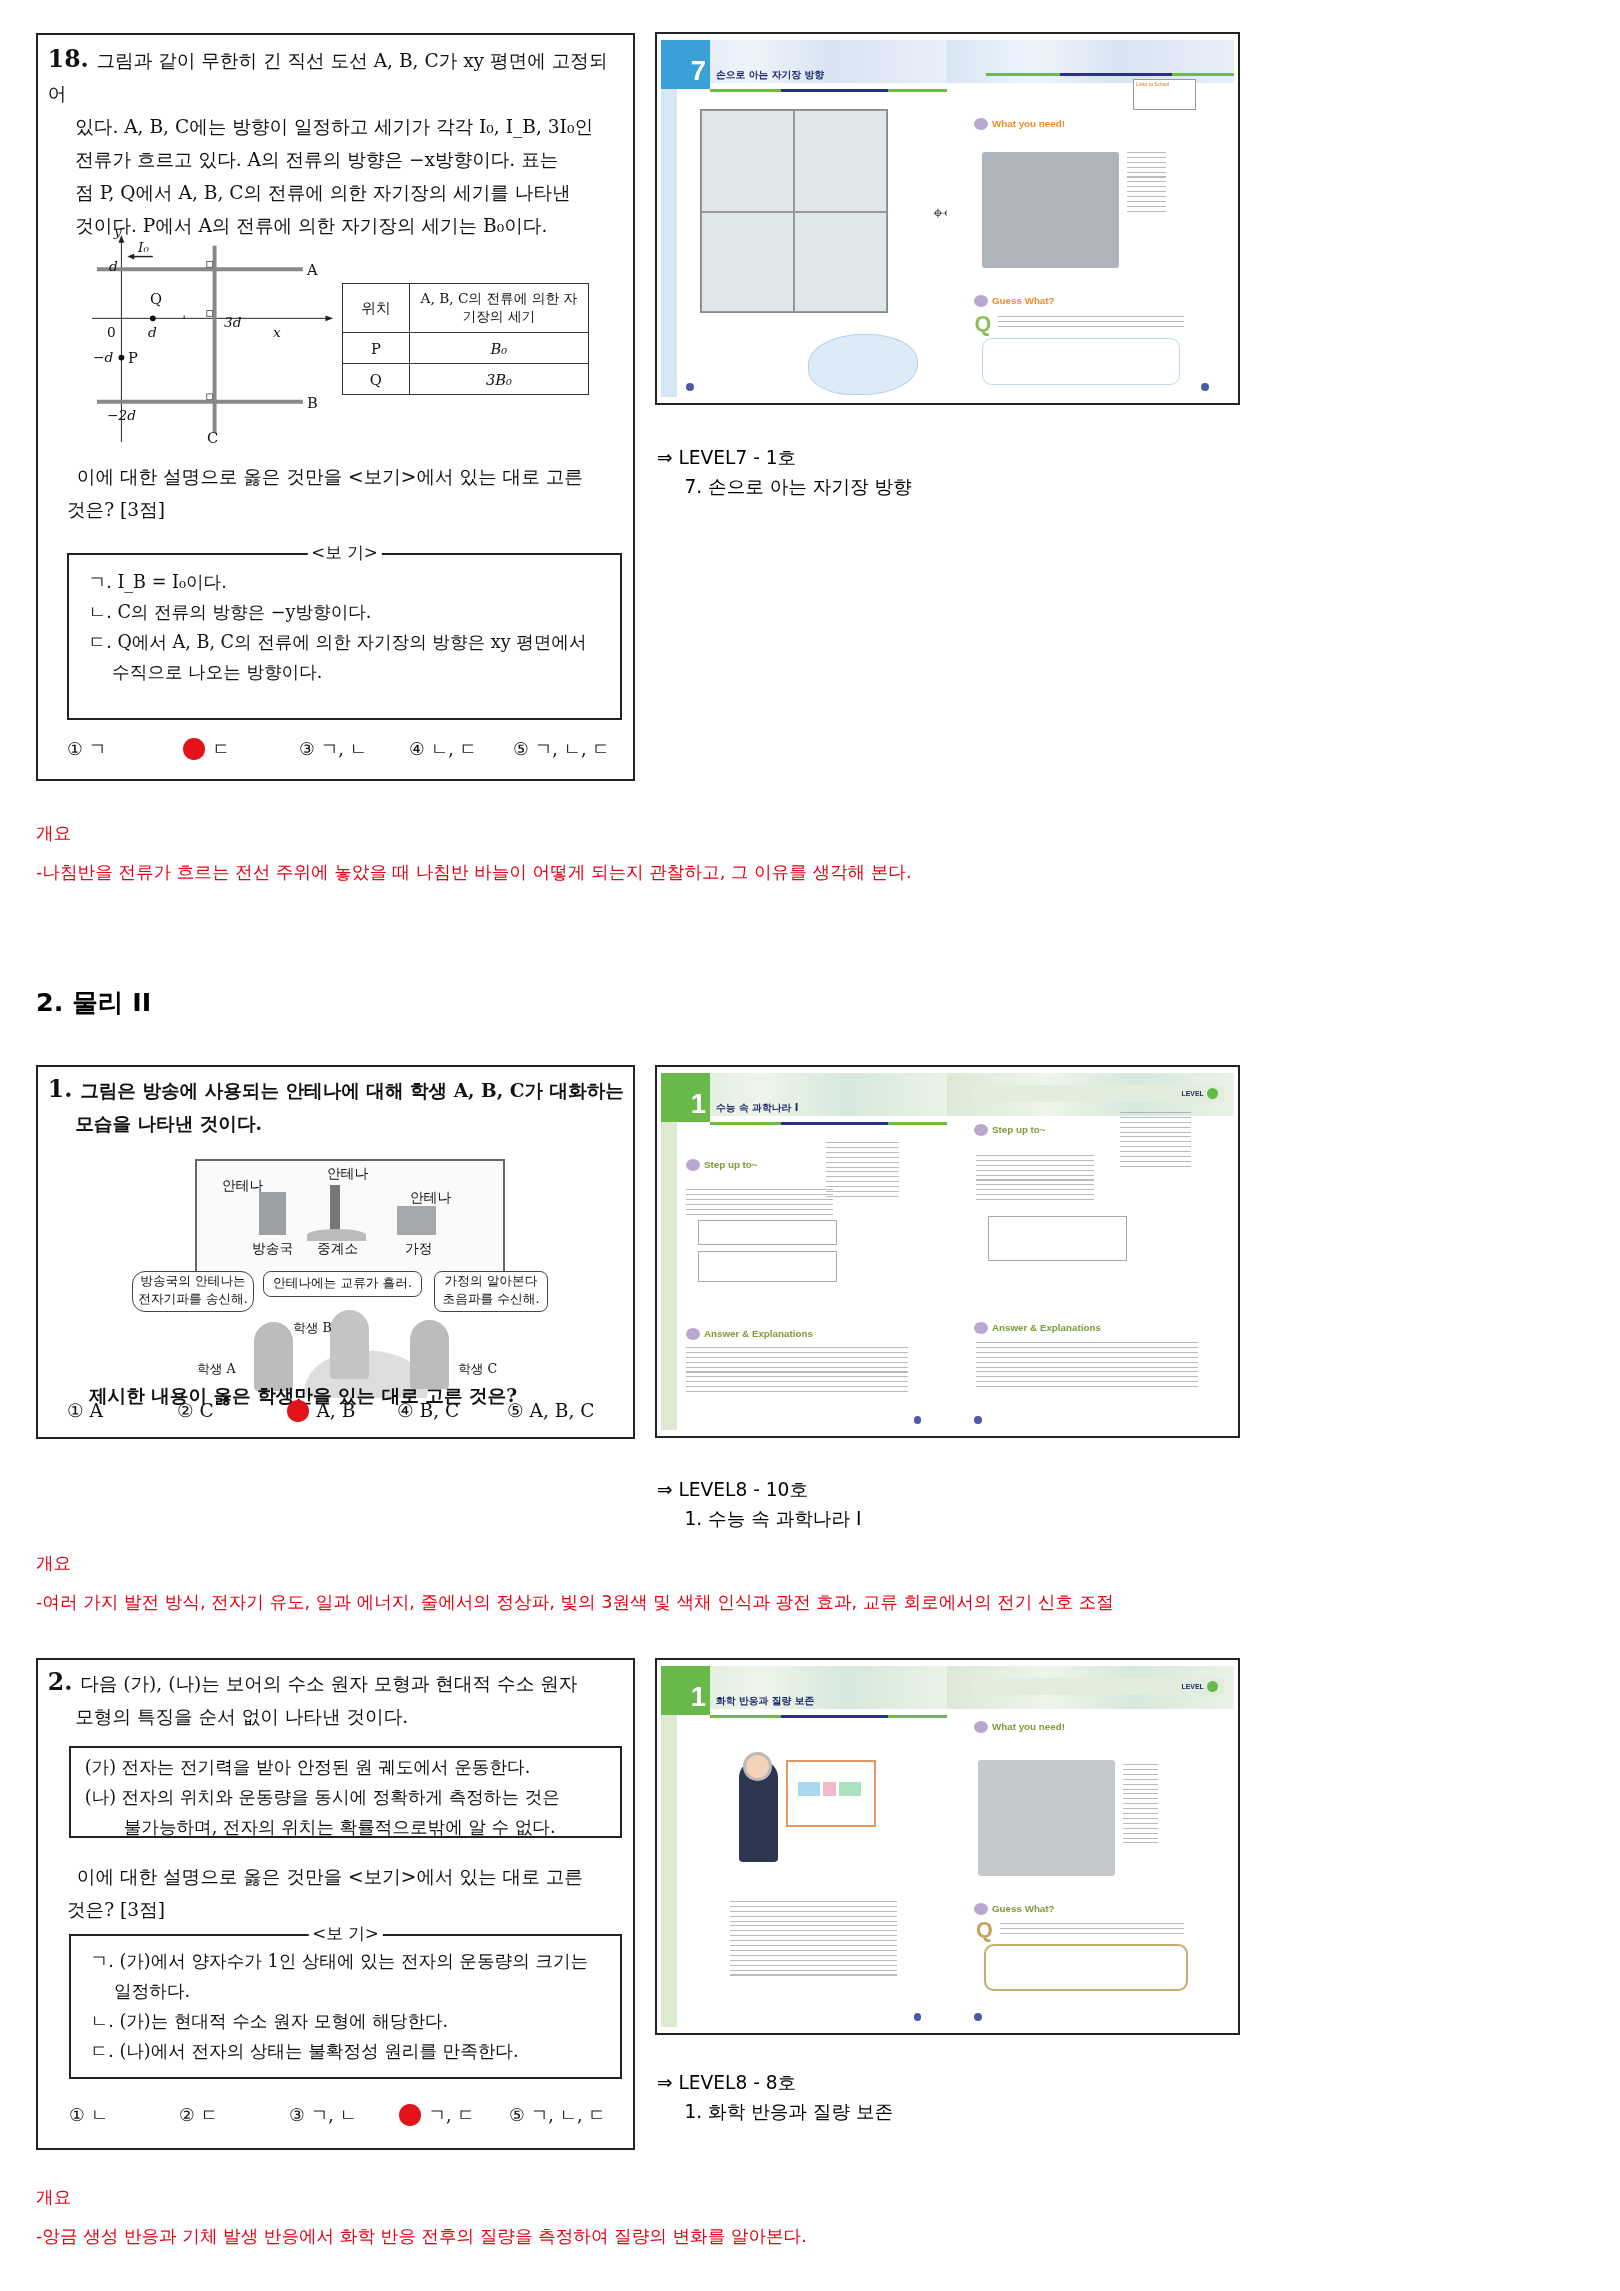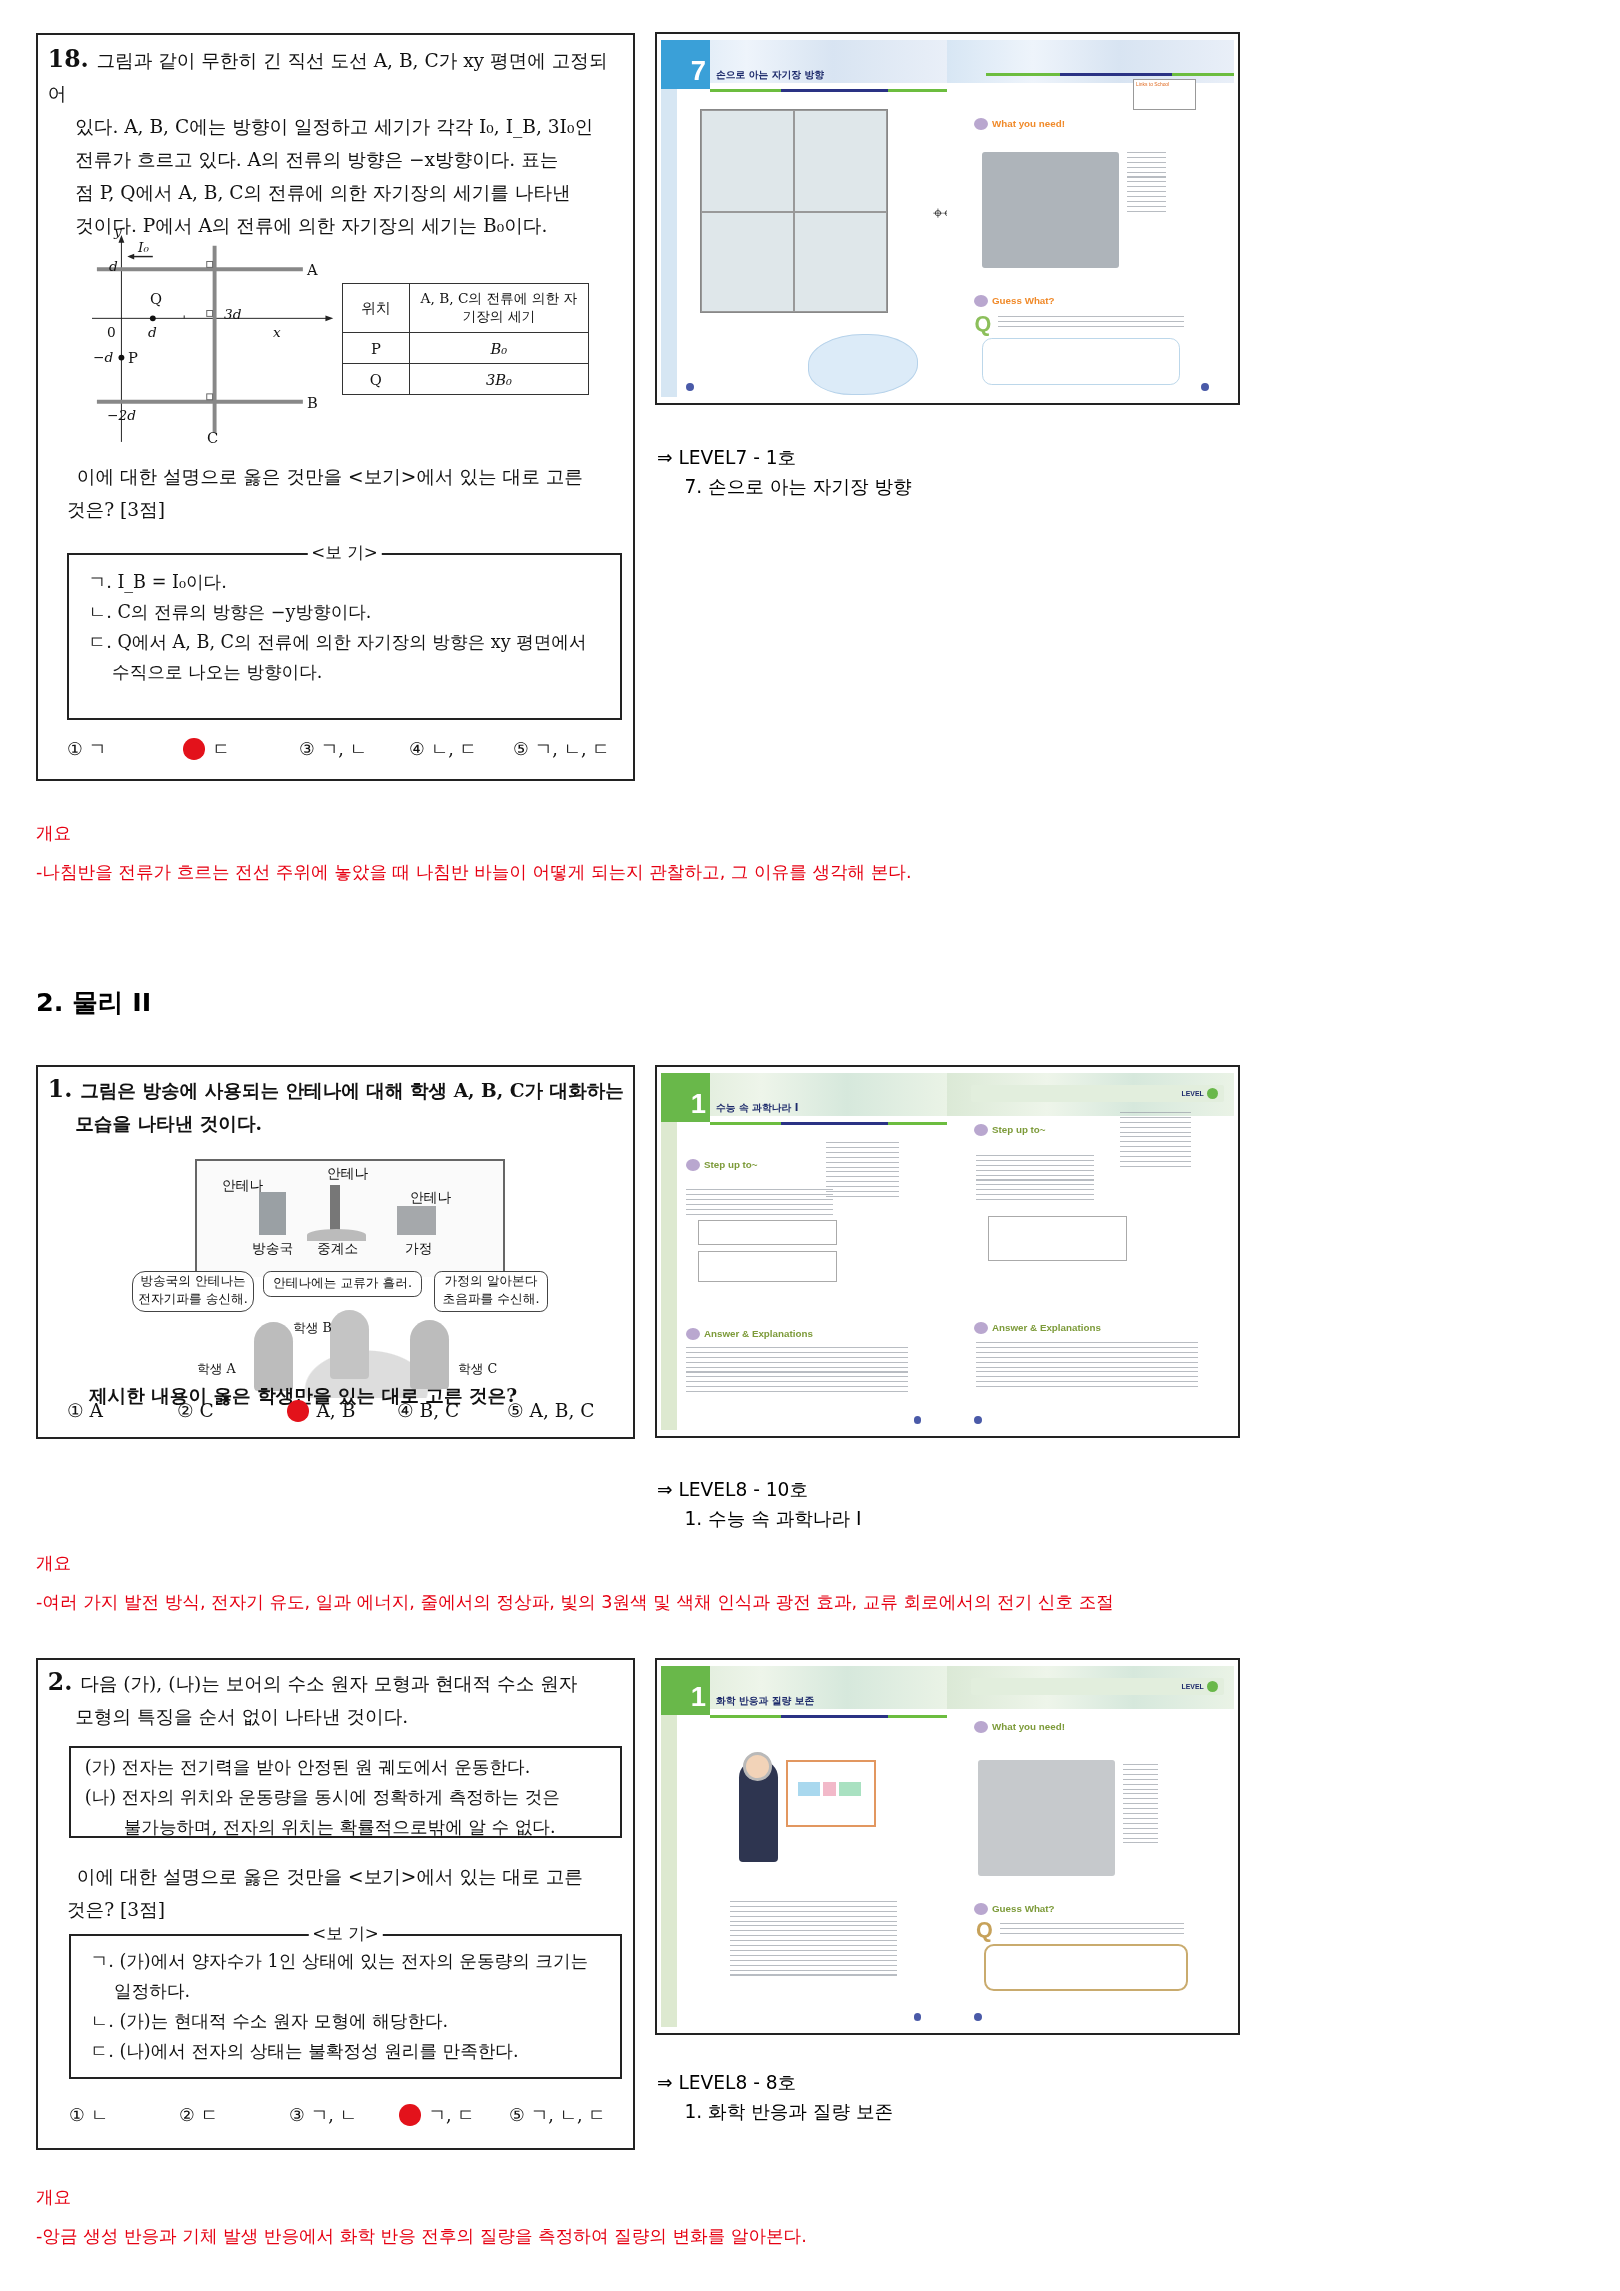--- a/index.html
+++ b/index.html
@@ -103,21 +103,21 @@
     <circle cx="30" cy="129" r="3" fill="#111"></circle>
     <line x1="94" y1="86" x2="94" y2="89" stroke="#222" stroke-width="1"></line>
   </svg>
   <span class="abs" style="left:76px;top:188px;font-size:13.7px;font-style:italic;">y</span>
   <span class="abs" style="left:100px;top:204px;font-size:13.7px;font-style:italic;">I₀</span>
   <span class="abs" style="left:71px;top:223px;font-size:13.7px;font-style:italic;">d</span>
   <span class="abs" style="left:269px;top:226px;font-size:14.7px;">A</span>
   <span class="abs" style="left:112px;top:255px;font-size:14.7px;">Q</span>
   <span class="abs" style="left:69px;top:289px;font-size:13.7px;">0</span>
   <span class="abs" style="left:110px;top:289px;font-size:13.7px;font-style:italic;">d</span>
-  <span class="abs" style="left:186px;top:271px;font-size:13.7px;font-style:italic;">3d</span>
+  <span class="abs" style="left:186px;top:279px;font-size:13.7px;font-style:italic;">3d</span>
   <span class="abs" style="left:235px;top:289px;font-size:13.7px;font-style:italic;">x</span>
   <span class="abs" style="left:55px;top:314px;font-size:13.7px;font-style:italic;">−d</span>
   <span class="abs" style="left:90px;top:314px;font-size:14.7px;">P</span>
   <span class="abs" style="left:269px;top:359px;font-size:14.7px;">B</span>
   <span class="abs" style="left:69px;top:372px;font-size:13.7px;font-style:italic;">−2d</span>
   <span class="abs" style="left:169px;top:394px;font-size:14.7px;">C</span>
 
   <table class="ftable" style="left:304px;top:248px;width:247px;">
     <tbody>
         <tr style="height:49px;">

